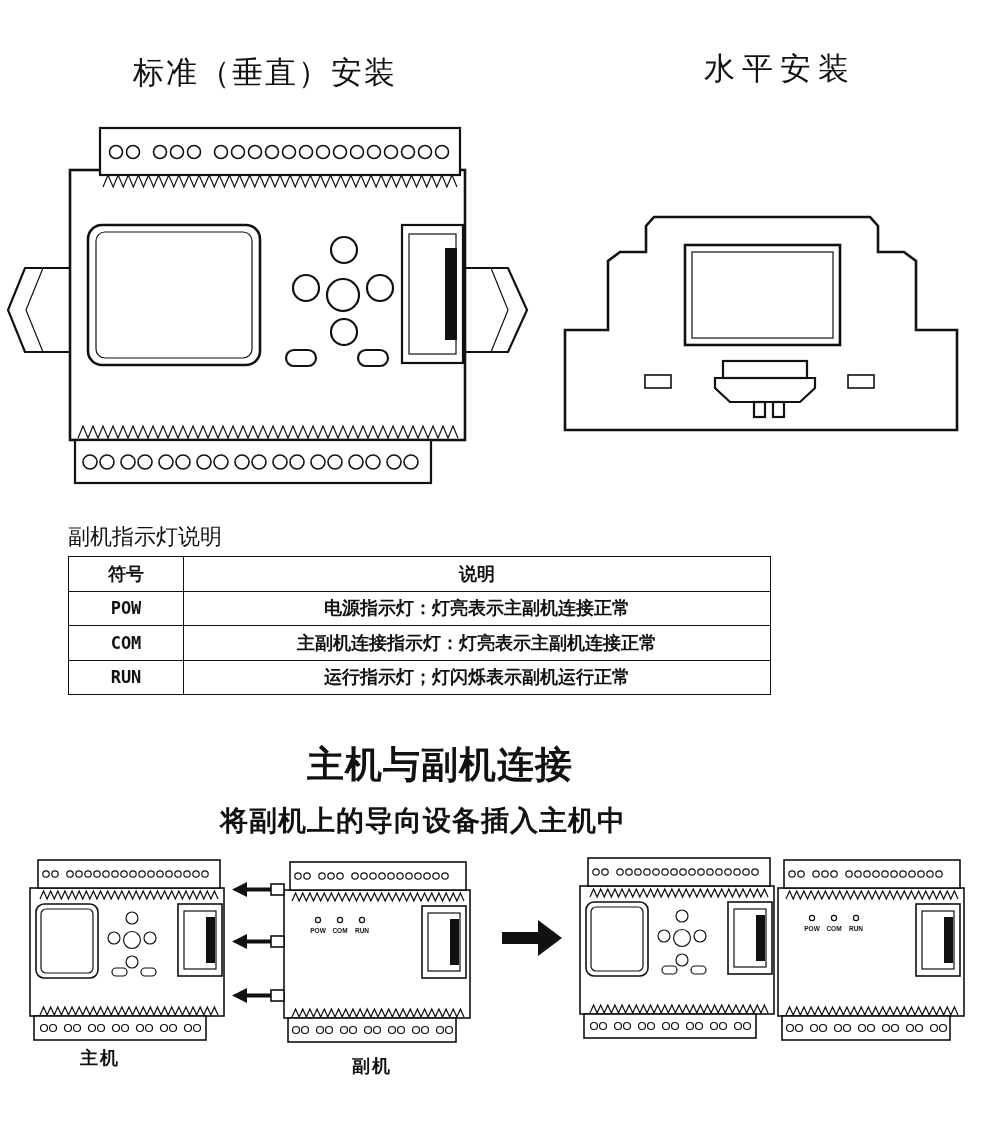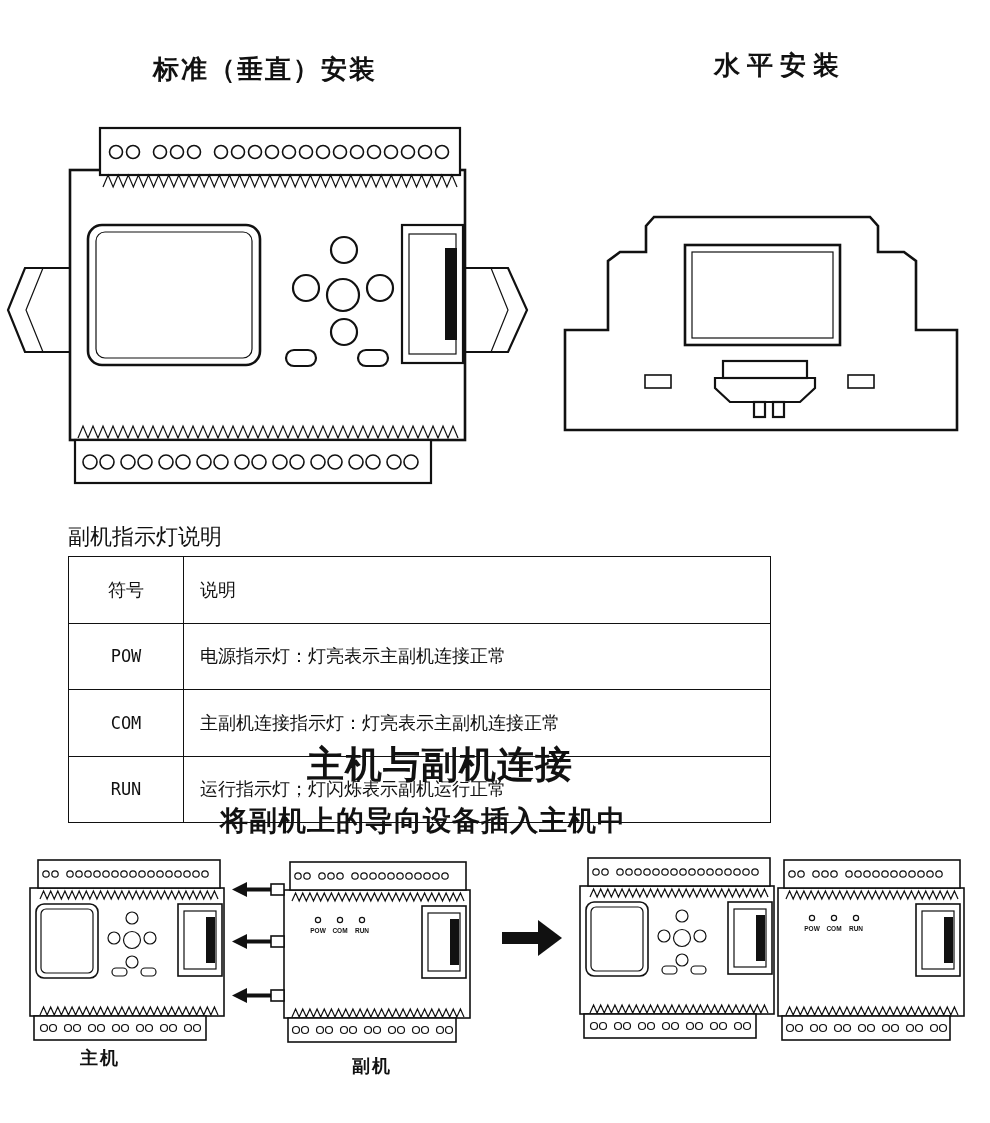--- a/index.html
+++ b/index.html
@@ -1,32 +1,32 @@
 <!DOCTYPE html>
 <html><head>
 <meta charset="utf-8">
 <style>
   html,body{margin:0;padding:0}
   body{width:990px;height:1123px;background:#fff;position:relative;overflow:hidden;
        font-family:"Liberation Sans",sans-serif;color:#111}
   .abs{position:absolute}
   .serif{font-family:"DejaVu Serif","Liberation Serif",serif}
-  .fig-title{font-weight:bold;font-size:26px;letter-spacing:2px;text-align:center}
+  .fig-title{font-weight:normal;font-size:31px;letter-spacing:2px;text-align:center}
   .sec-title{font-weight:bold;font-size:37px;letter-spacing:1px;text-align:center;width:880px}
   .sec-sub{font-weight:bold;font-size:28px;letter-spacing:1px;text-align:center;width:846px}
   .cap{font-size:22px}
   .mini-label{font-weight:bold;font-size:18px;letter-spacing:2px}
 
   table.ind{border-collapse:collapse;position:absolute;left:68px;top:556px;width:703px;
             font-size:18px;table-layout:fixed}
-  table.ind th,table.ind td{border:1.6px solid #111;height:33.5px;font-weight:normal;
-            overflow:hidden;white-space:nowrap;padding:16px}
+  table.ind th,table.ind td{border:1.6px solid #111;height:33.5px;font-weight:bold;
+            overflow:hidden;white-space:nowrap;padding:0}
   .symc{text-align:center}
   .symb{text-align:center;font-family:"DejaVu Sans Mono","Liberation Mono",monospace;font-size:17px}
-  .desc{text-align:left;padding-left:28px}
+  .desc{text-align:center;padding-left:28px}
 
   
   .s1{fill:none;stroke:#111;stroke-width:1.2}
   .s15{fill:none;stroke:#111;stroke-width:1.6}
   .s2{fill:none;stroke:#111;stroke-width:2.2}
   .s25{fill:none;stroke:#111;stroke-width:2.6}
   .dark{fill:#111;stroke:none}
   .f{fill:#fff}
   text.led{font-family:"Liberation Sans",sans-serif;font-size:6.5px;font-weight:bold;fill:#111;stroke:none}
 </style>

